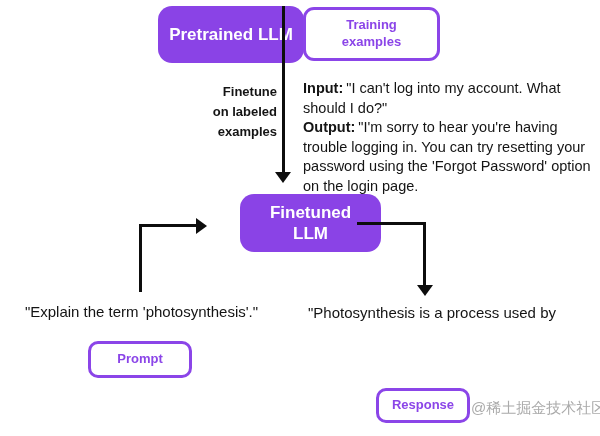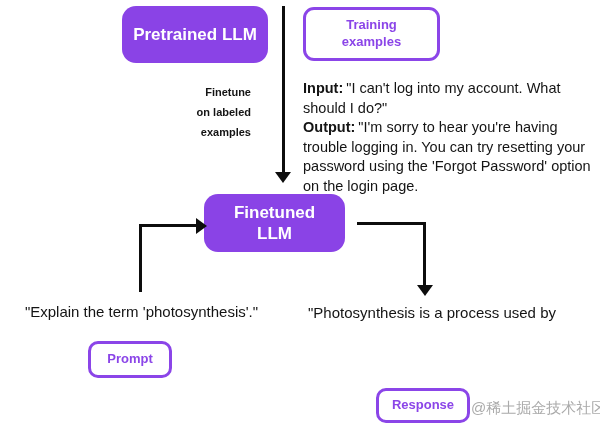--- a/index.html
+++ b/index.html
@@ -22,50 +22,51 @@
     background: var(--purple-fill, #8a43e6);
     color: var(--box-text-white, #fff);
     border-radius: 14px;
     display: flex;
     flex-direction: column;
     align-items: center;
     justify-content: center;
     font-weight: bold;
     font-size: 17px;
     line-height: 1.25;
+    margin-left: 36px;
   }
   .outline-box {
     position: absolute;
     background: #ffffff;
     border: 3px solid var(--purple-outline, #8b45e8);
     color: var(--purple-outline, #8b45e8);
     border-radius: 11px;
     display: flex;
     flex-direction: column;
     align-items: center;
     justify-content: center;
     font-weight: bold;
     font-size: 13px;
     line-height: 1.3;
     text-align: right;
   }
 
   #pretrained-box { left: 122px; top: 6px;  width: 146px; height: 57px; }
   #training-box   { left: 303px; top: 7px;  width: 137px; height: 54px; }
   #finetuned-box  { left: 204px; top: 194px; width: 141px; height: 58px; }
-  #prompt-box     { left: 88px;  top: 341px; width: 84px;  height: 37px; border-radius: 10px; }
+  #prompt-box     { left: 88px;  top: 341px; width: 104px;  height: 37px; border-radius: 10px; }
   #response-box   { left: 376px; top: 388px; width: 94px;  height: 35px; border-radius: 10px; }
 
   
   .finetune-label {
     position: absolute;
-    left: 136px; top: 82px; width: 115px;
+    left: 162px; top: 82px; width: 115px;
     text-align: right;
     font-weight: bold;
-    font-size: 11px;
+    font-size: 13px;
     line-height: 20px;
     color: var(--text-black, #111);
   }
   .io-text {
     position: absolute;
     left: 303px; top: 79px; width: 294px;
     font-size: 14.5px;
     line-height: 19.5px;
     color: var(--text-black, #111);
   }

